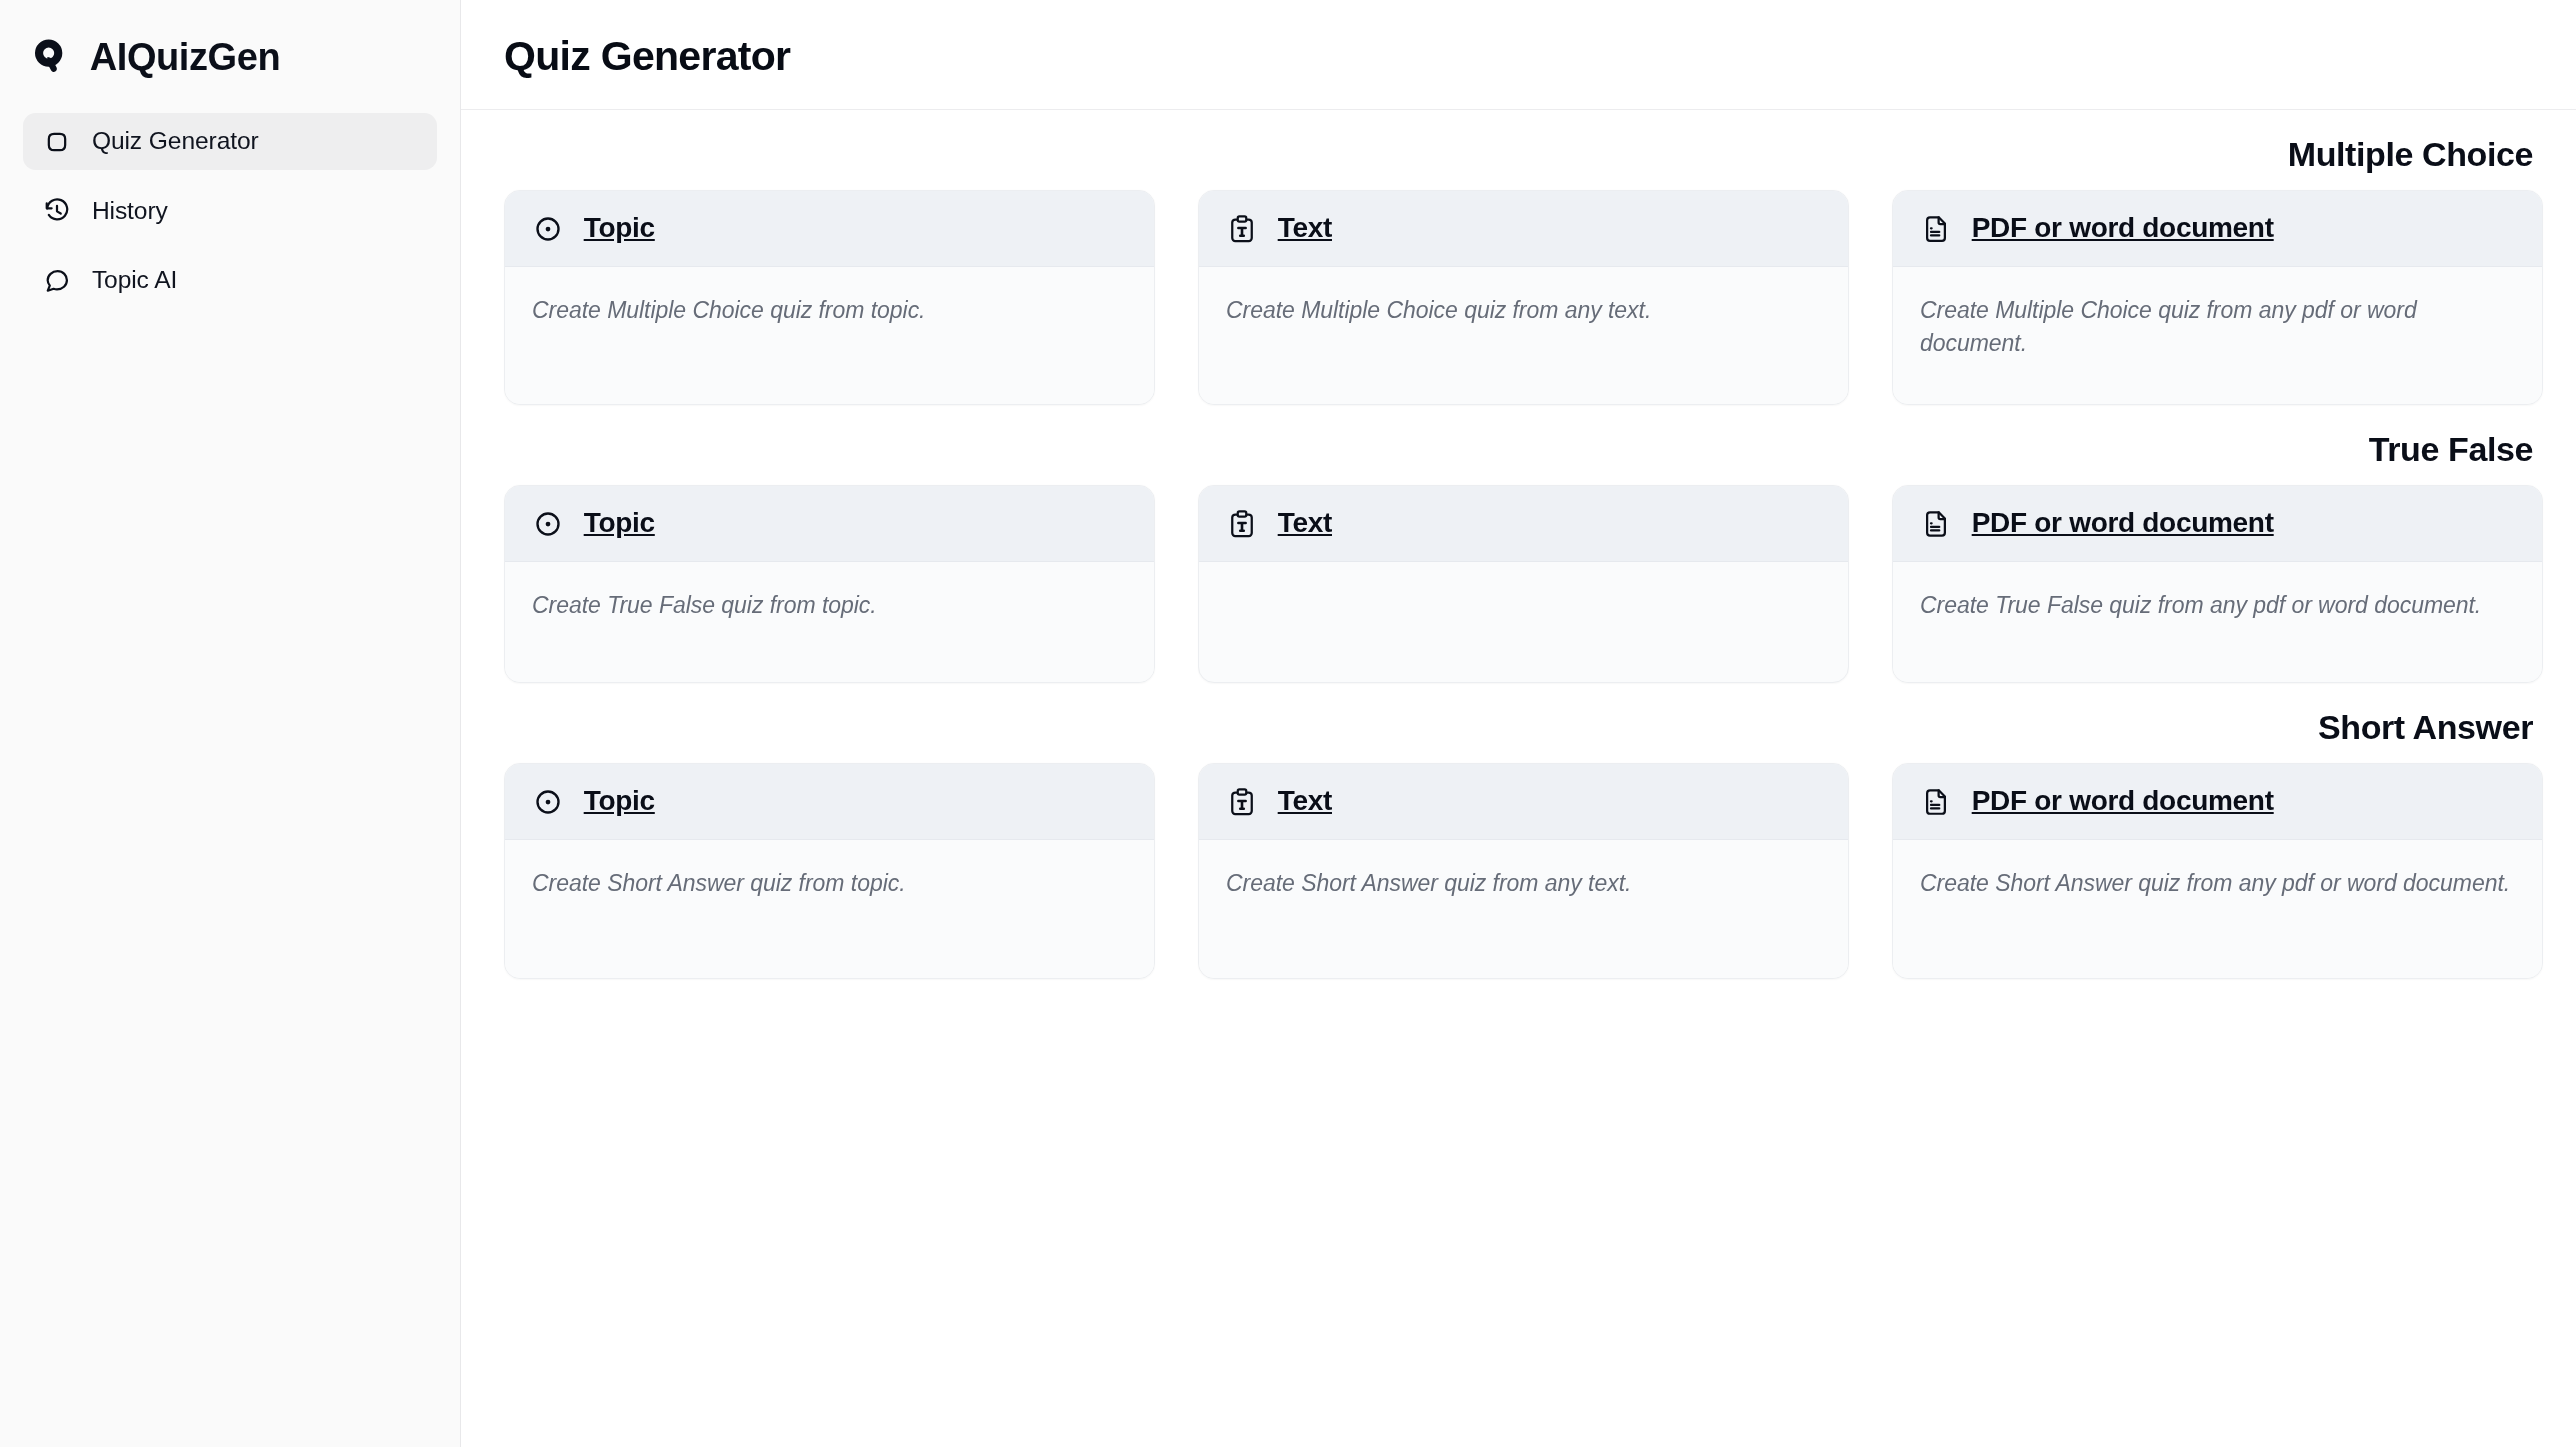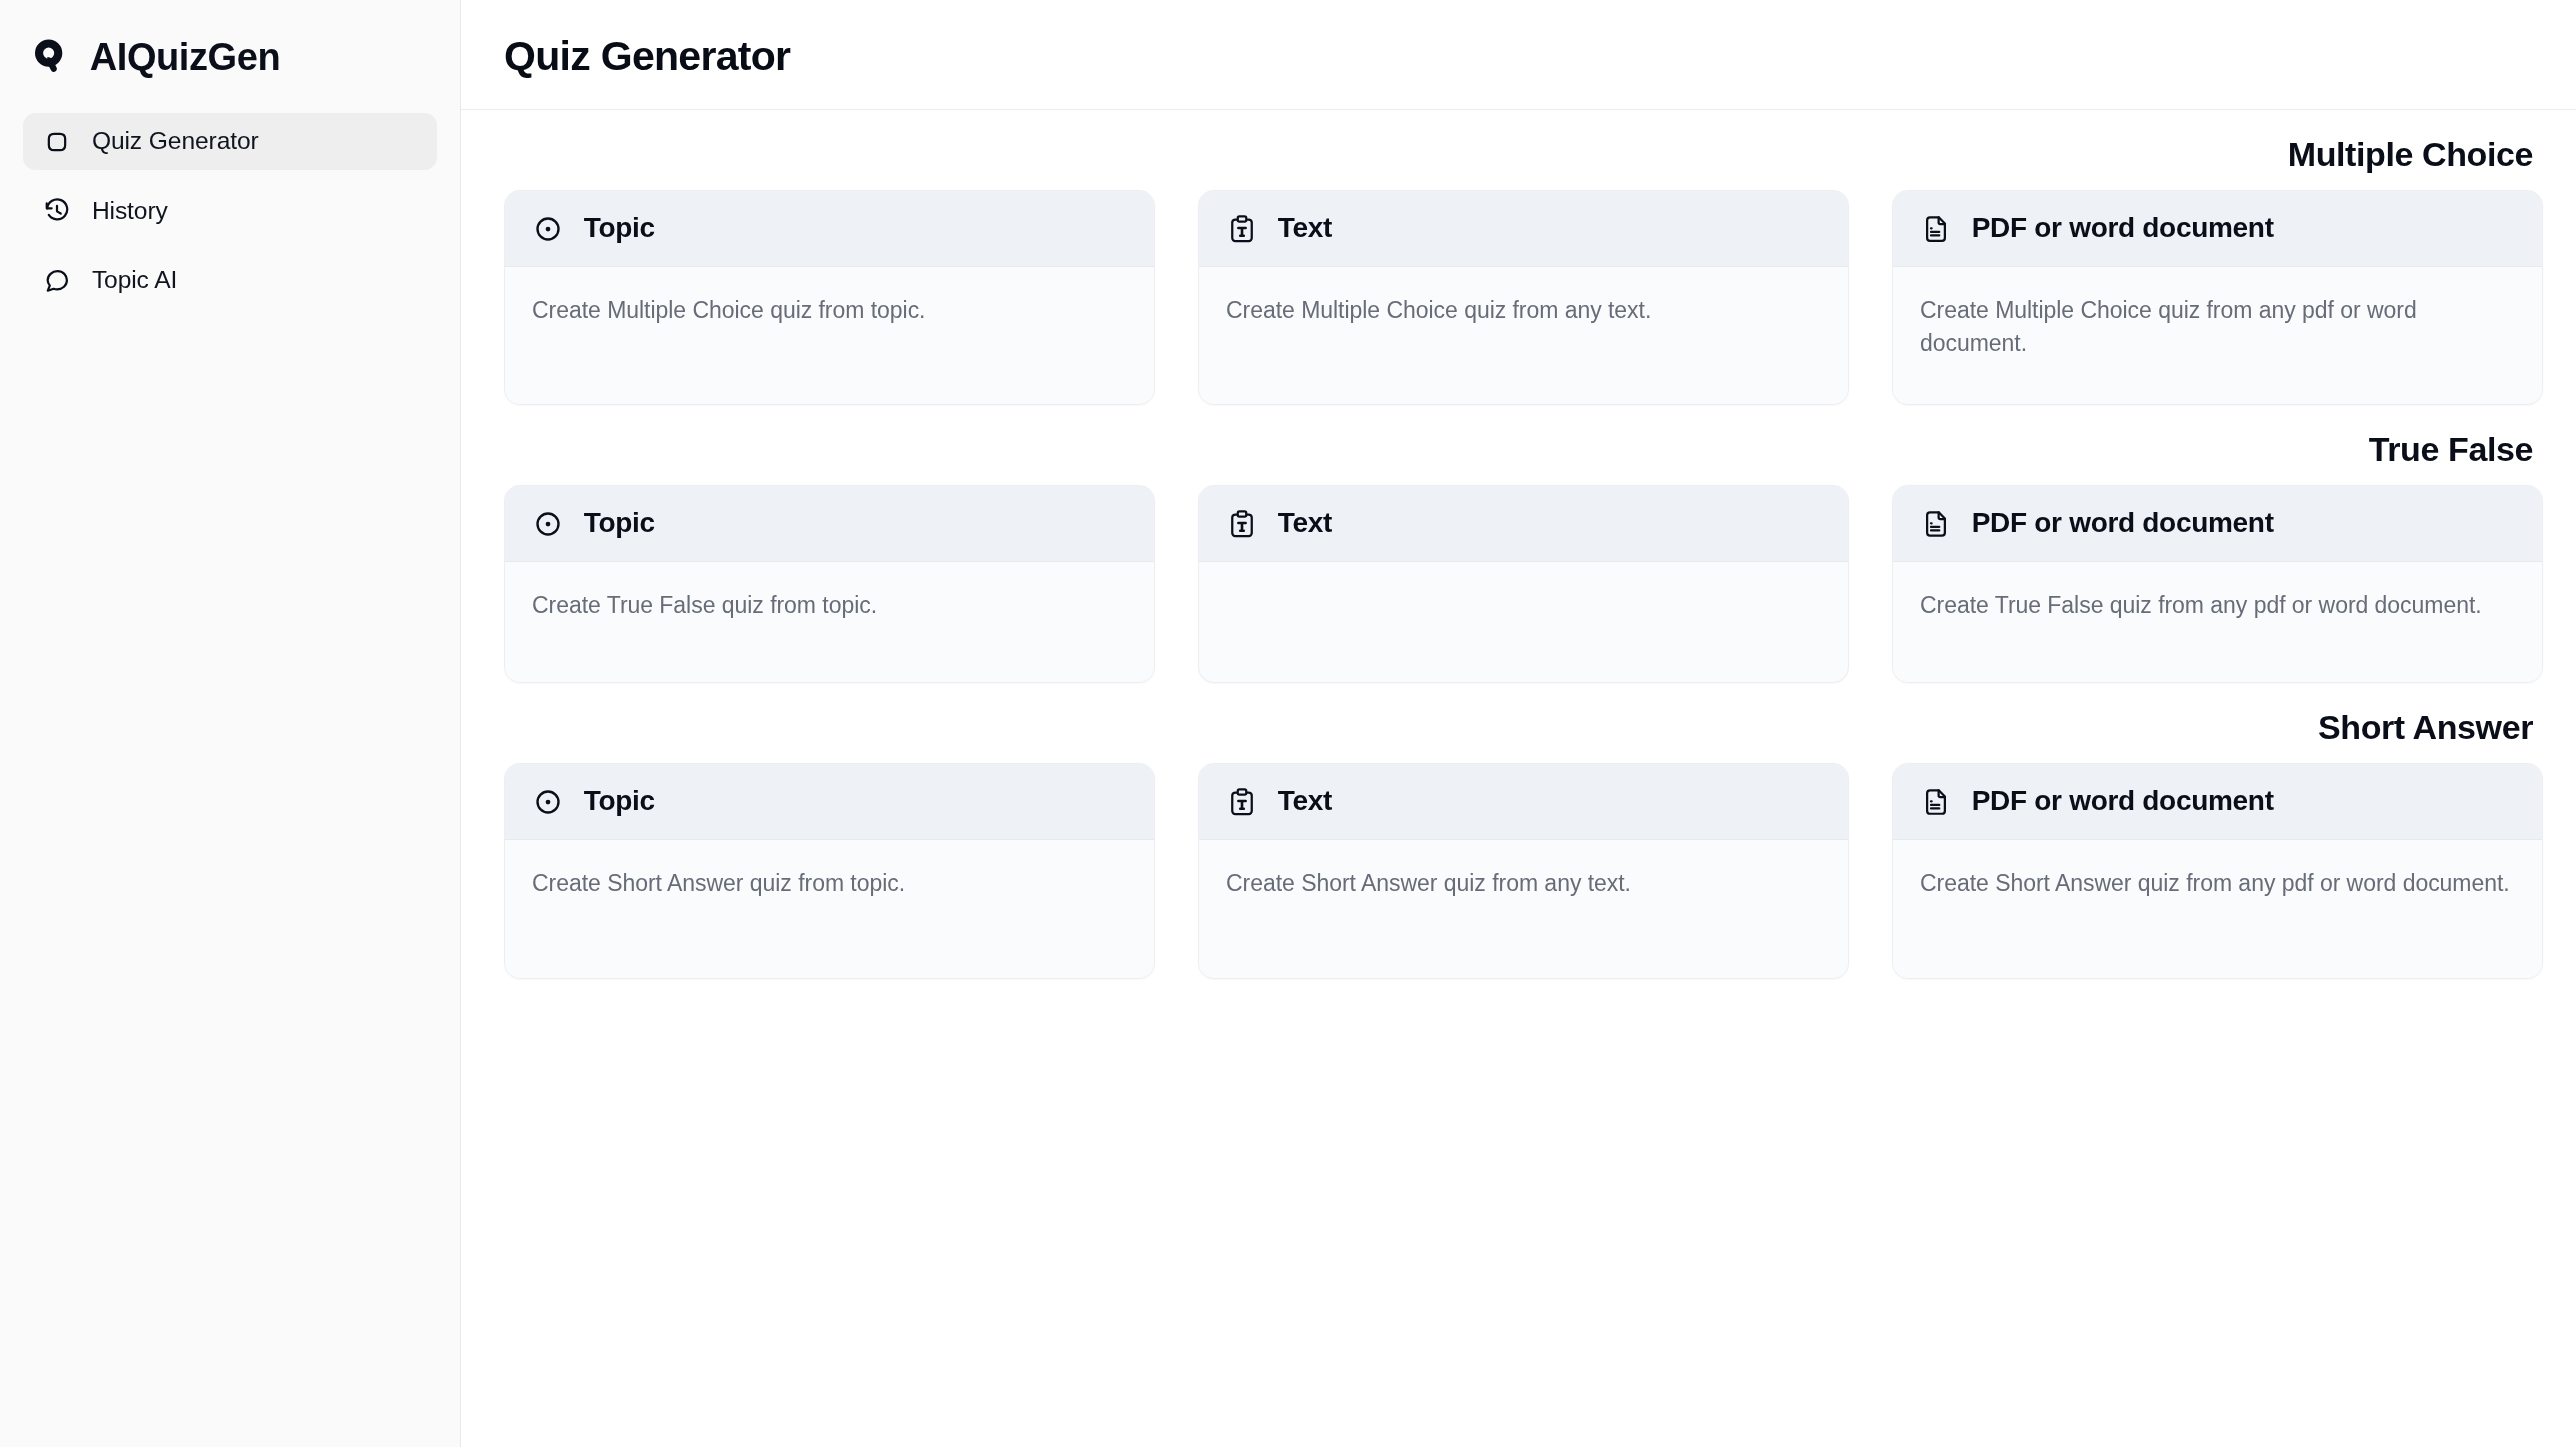--- a/index.html
+++ b/index.html
@@ -168,34 +168,36 @@
     align-items: center;
     justify-content: center;
   }
 
   .card-title {
     font-size: 28px;
     font-weight: 700;
     letter-spacing: -0.3px;
     line-height: 1.1;
     color: #0a0e18;
+    text-decoration: underline;
   }
 
   .card-body {
     padding: 27px 30px 36px 27px;
     background: #fafbfc;
     flex: 1 1 auto;
   }
 
   .card-desc {
     font-size: 23px;
     font-weight: 400;
     line-height: 1.42;
     color: #666c78;
     letter-spacing: -0.04px;
+    font-style: italic;
   }
 
   
   .row-mc   .card { min-height: 215px; }
   .row-mc   .card.tall { min-height: 215px; }
   .row-tf   .card { min-height: 198px; }
   .row-sa   .card { min-height: 216px; }
 
   svg { display: block; }
 </style>

